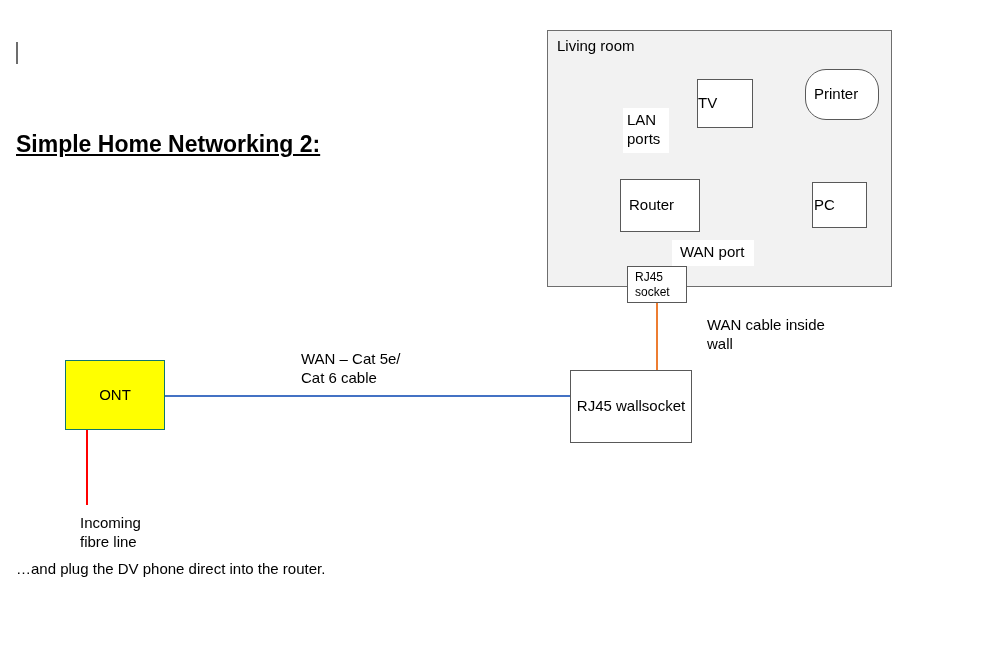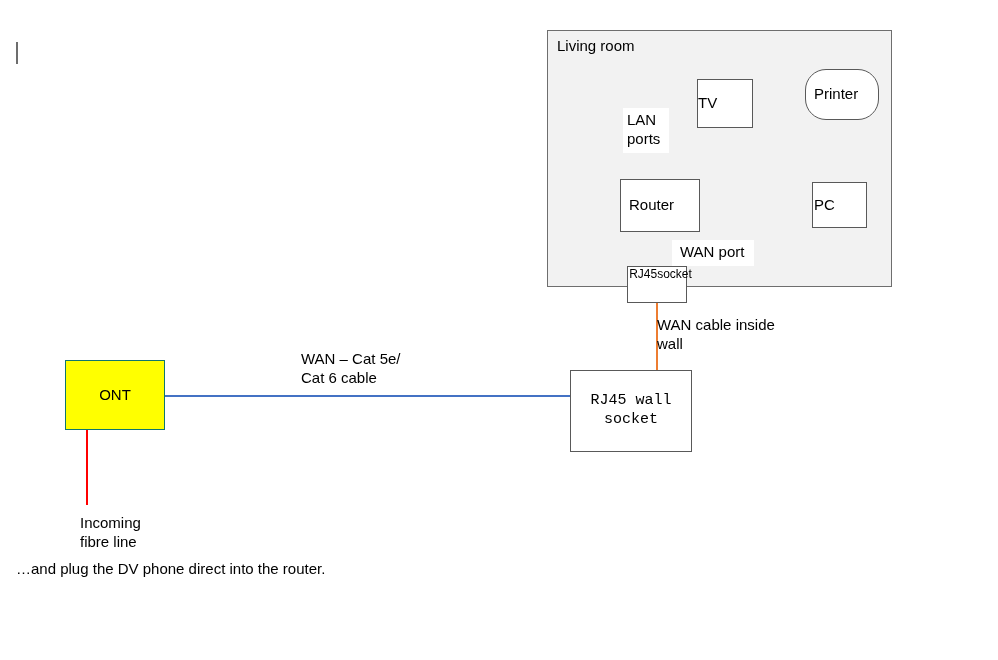--- a/index.html
+++ b/index.html
@@ -64,40 +64,40 @@
     line-height: 1.25;
     text-align: center;
   }
   .node.small { font-size: 12px; }
 
   #node-tv     { left: 697px; top: 79px;  width: 56px;  height: 49px; justify-content:flex-start; }
   #node-printer{ left: 805px; top: 69px;  width: 74px;  height: 51px; justify-content:flex-start; padding-left:8px;border-radius:21px; }
   #node-router { left: 620px; top: 179px; width: 80px;  height: 53px; justify-content:flex-start; padding-left:8px; }
   #node-pc     { left: 812px; top: 182px; width: 55px;  height: 46px; justify-content:flex-start; padding-left:1px; }
   #node-rj45-socket { left: 627px; top: 266px; width: 60px; height: 37px;
-                      align-items: flex-start; padding-left: 7px; justify-content:center; }
+                      flex-direction: column; align-items: flex-start; padding-left: 7px; justify-content:center; }
   #node-ont {
     left: 65px; top: 360px; width: 100px; height: 70px;
     background: #ffff00;
     border: 1px solid #0f766e;
   }
-  #node-wall-socket { left: 570px; top: 370px; width: 122px; height: 82px; flex-direction: column; font-family: Liberation Mono, monospace; }
+  #node-wall-socket { left: 570px; top: 370px; width: 122px; height: 73px; flex-direction: row; }
 
   
   .label {
     font-size: 15px;
     line-height: 1.26;
     background: #ffffff;
     white-space: pre-line;
   }
   .label.plain { background: transparent; }
 
   #label-lan-ports { left: 623px; top: 108px; padding: 3px 9px 4px 4px; }
   #label-wan-port  { left: 672px; top: 240px; padding: 3px 10px 4px 8px; }
-  #label-wan-cable-wall { left: 657px; top: 316px; background: transparent; }
+  #label-wan-cable-wall { left: 707px; top: 316px; background: transparent; }
   #label-wan-cat   { left: 301px; top: 350px; background: transparent; }
   #label-incoming-fibre { left: 80px; top: 514px; background: transparent; }
   #label-footnote  { left: 16px; top: 560px; background: transparent; font-size: 15px; white-space: nowrap; }
 
   
   svg#wires {
     left: 0; top: 0;
     width: 998px; height: 660px;
     pointer-events: none;
   }
@@ -119,20 +119,21 @@
 
     <line x1="657" y1="303" x2="657" y2="370" stroke="#ed7d31" stroke-width="2"></line>
 
     <line x1="570" y1="396" x2="165" y2="396" stroke="#4472c4" stroke-width="2"></line>
 
     <line x1="87" y1="430" x2="87" y2="505" stroke="#ff0000" stroke-width="2"></line>
   </svg>
 
   <div id="caret" class="abs"></div>
 
+  <div id="page-title" class="abs">Simple Home Networking 2:</div>
 
   <div id="living-room" class="abs"></div>
   <div id="living-room-title" class="abs">Living room</div>
 
   <div id="label-lan-ports" class="abs label">LAN
 ports</div>
   <div id="label-wan-port" class="abs label">WAN port</div>
 
   <div id="node-tv" class="abs node">
     <span>TV</span>

